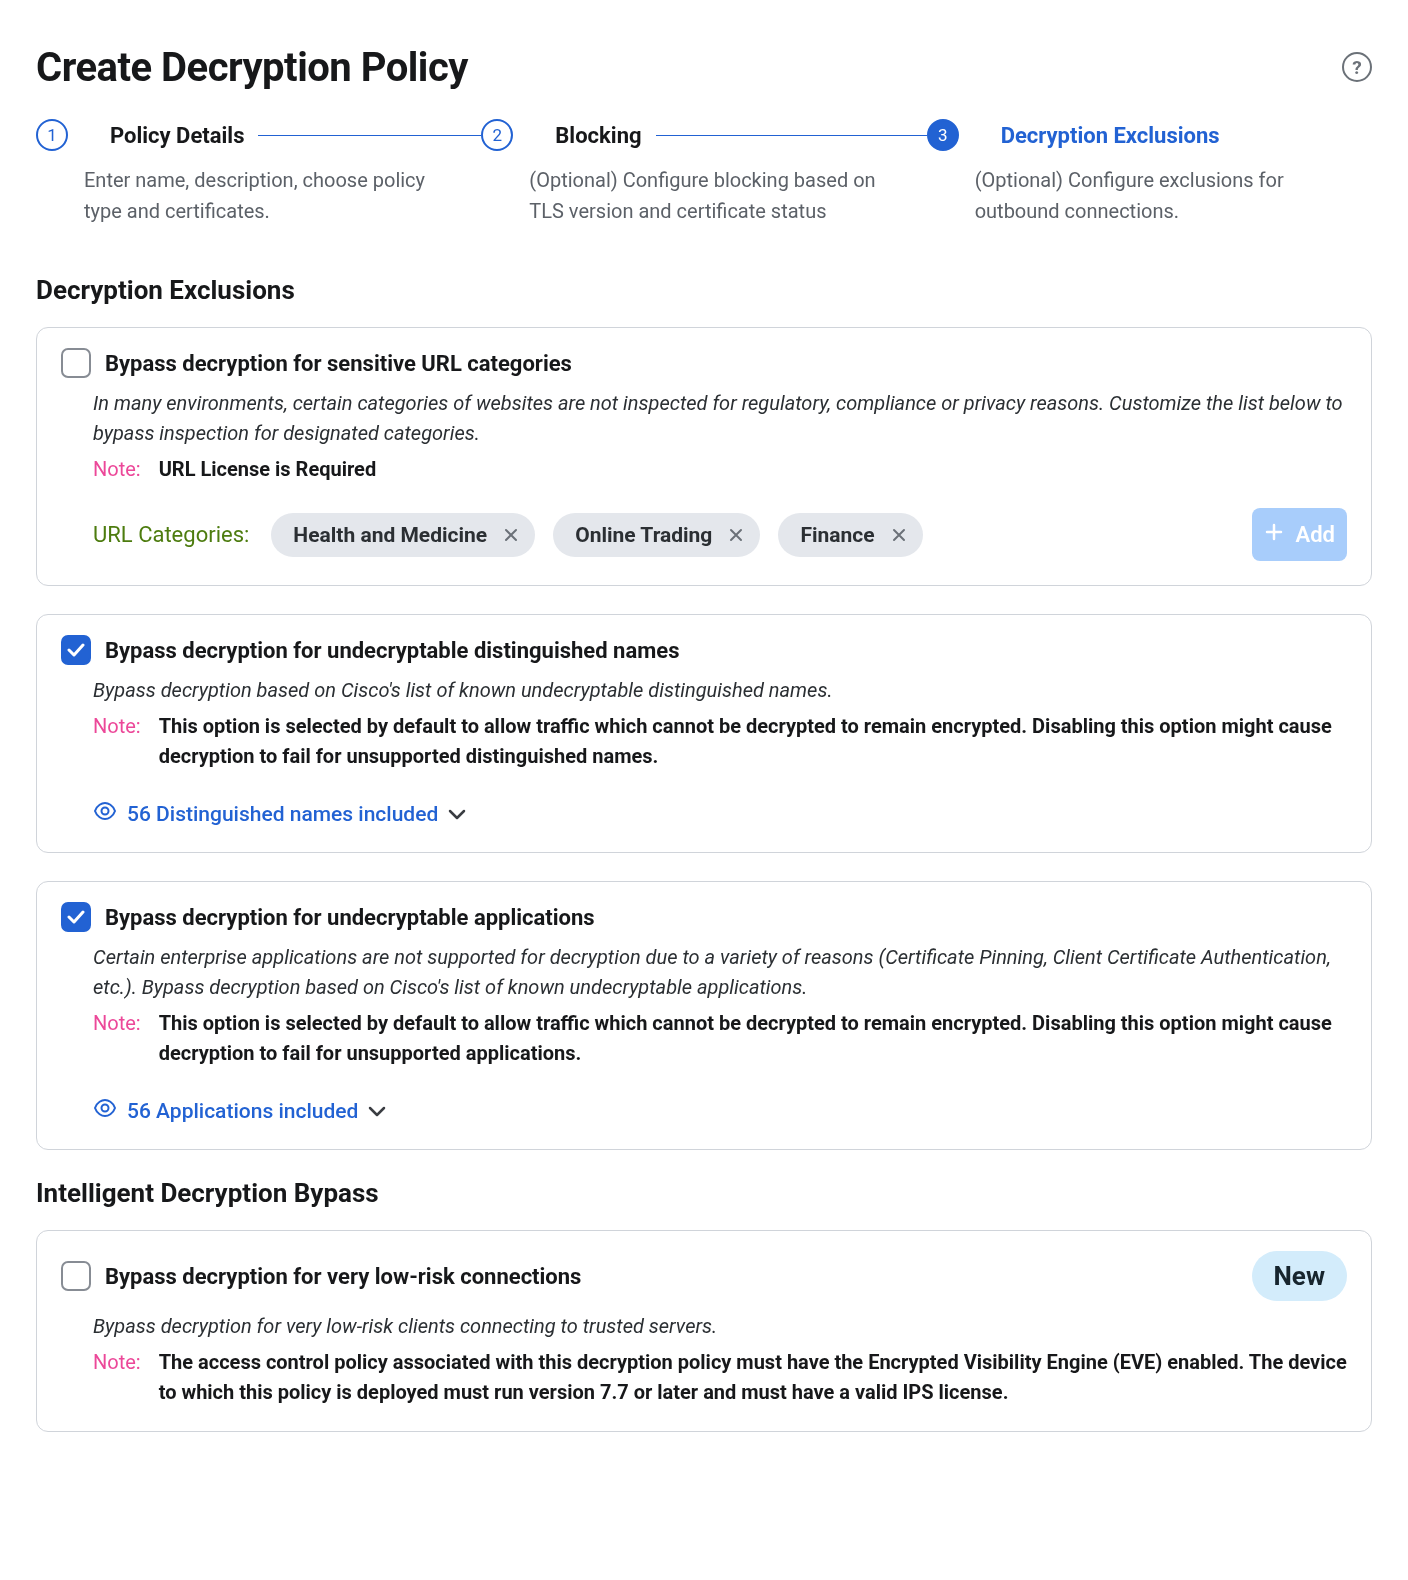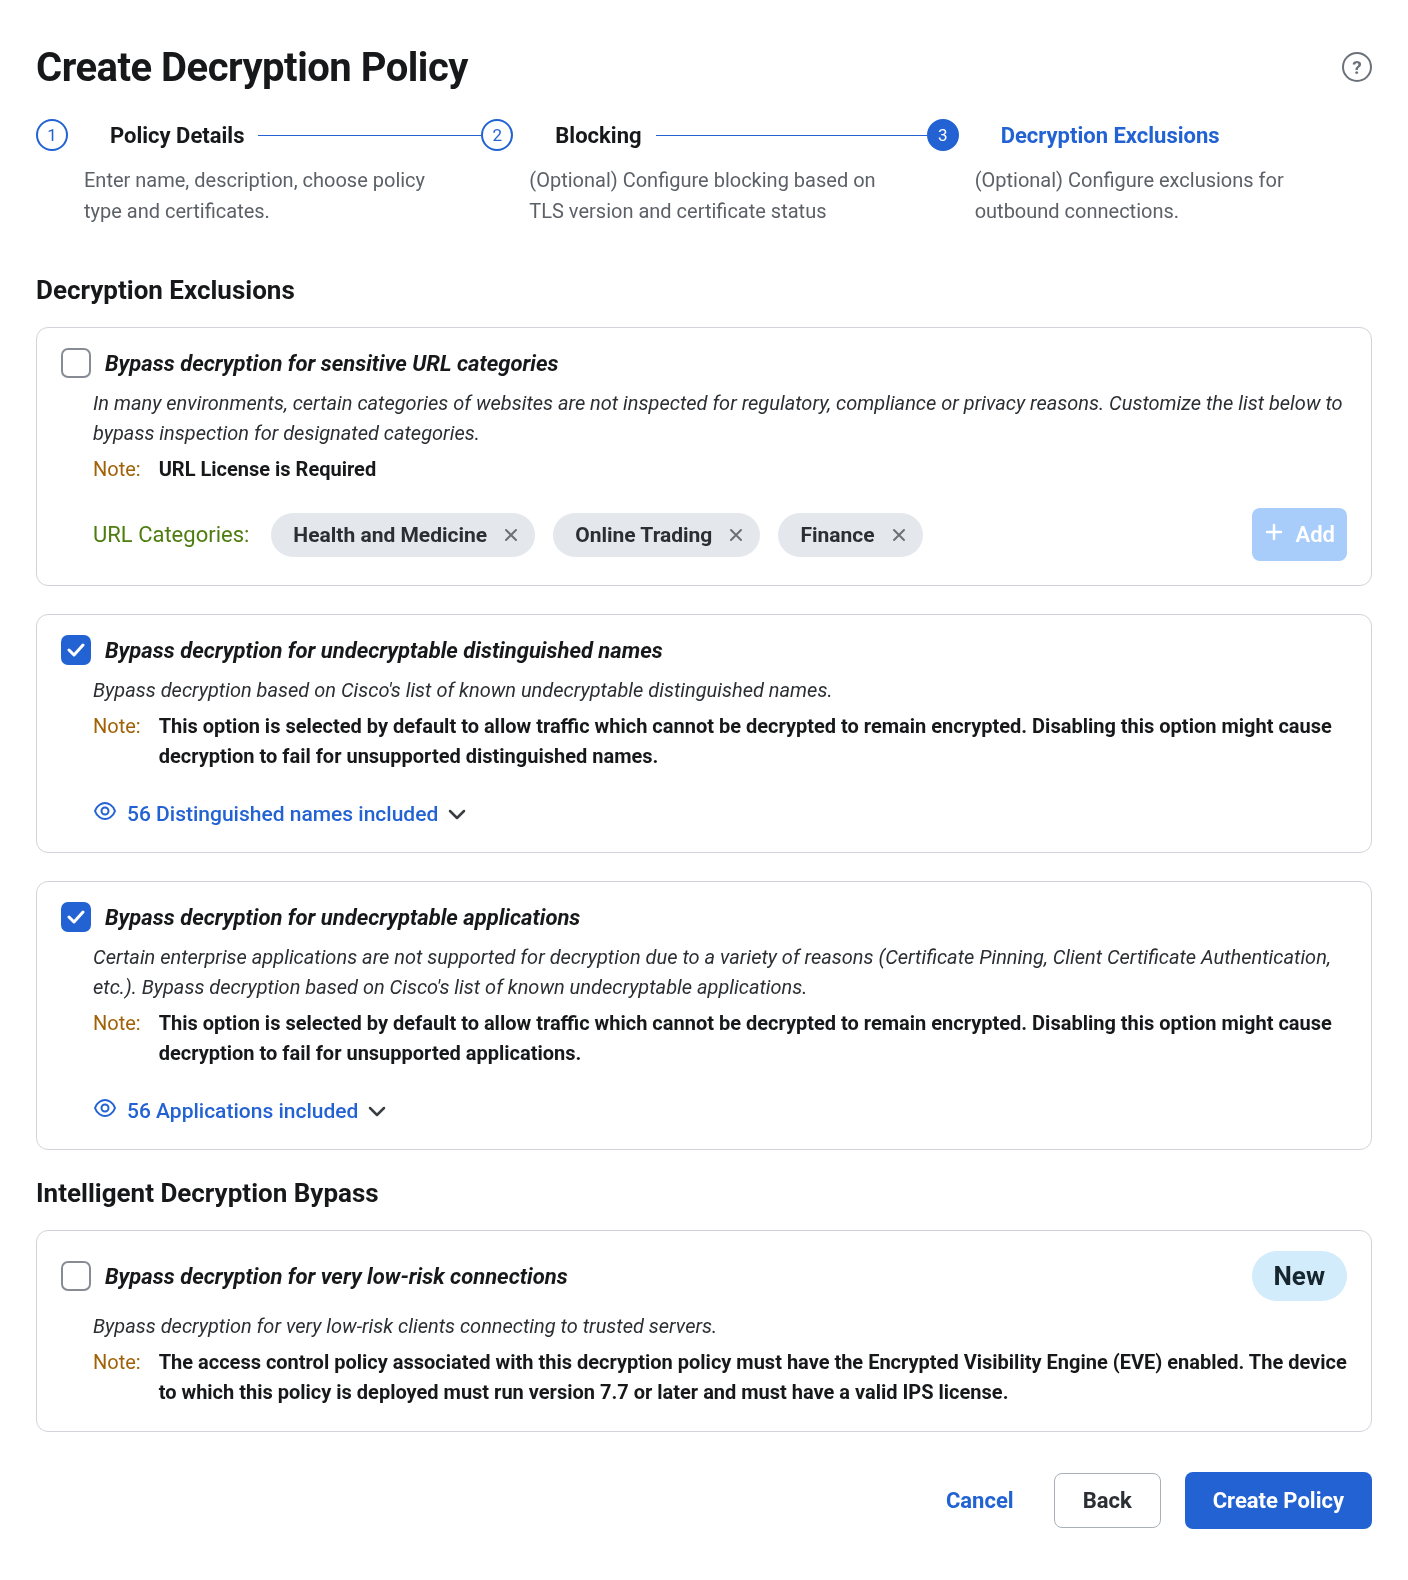--- a/index.html
+++ b/index.html
@@ -111,37 +111,36 @@
     flex: 0 0 auto;
   }
   .checkbox.checked {
     background: #2262d3;
     border-color: #2262d3;
   }
   .checkbox.checked svg { stroke: #fff; }
   .card-title {
     font-size: 22px;
     font-weight: 700;
-    font-style: italic;
   }
   .card-desc {
     font-size: 20px;
     color: #2b2f33;
     line-height: 1.5;
     margin: 6px 0 4px 32px;
     font-style: italic;
   }
   .note-row {
     display: flex;
     font-size: 20px;
     margin: 6px 0 0 32px;
     line-height: 1.5;
     gap: 18px;
   }
-  .note-label { color: #a16207; flex: 0 0 auto; }
+  .note-label { color: #ec4899; flex: 0 0 auto; }
   .note-value { font-weight: 700; }
   .cat-row {
     display: flex;
     align-items: center;
     margin: 24px 0 0 32px;
     gap: 18px;
     flex-wrap: wrap;
   }
   .cat-label {
     font-size: 22px;
@@ -379,18 +378,13 @@
       <div class="card-title">Bypass decryption for very low-risk connections</div>
       <span class="badge-new">New</span>
     </div>
     <div class="card-desc">Bypass decryption for very low-risk clients connecting to trusted servers.</div>
     <div class="note-row">
       <span class="note-label">Note:</span>
       <span class="note-value">The access control policy associated with this decryption policy must have the Encrypted Visibility Engine (EVE) enabled. The device to which this policy is deployed must run version 7.7 or later and must have a valid IPS license.</span>
     </div>
   </div>
 
-  <div class="footer">
-    <div class="btn-cancel">Cancel</div>
-    <div class="btn-back">Back</div>
-    <div class="btn-create">Create Policy</div>
-  </div>
 </div>
 
 </body></html>

